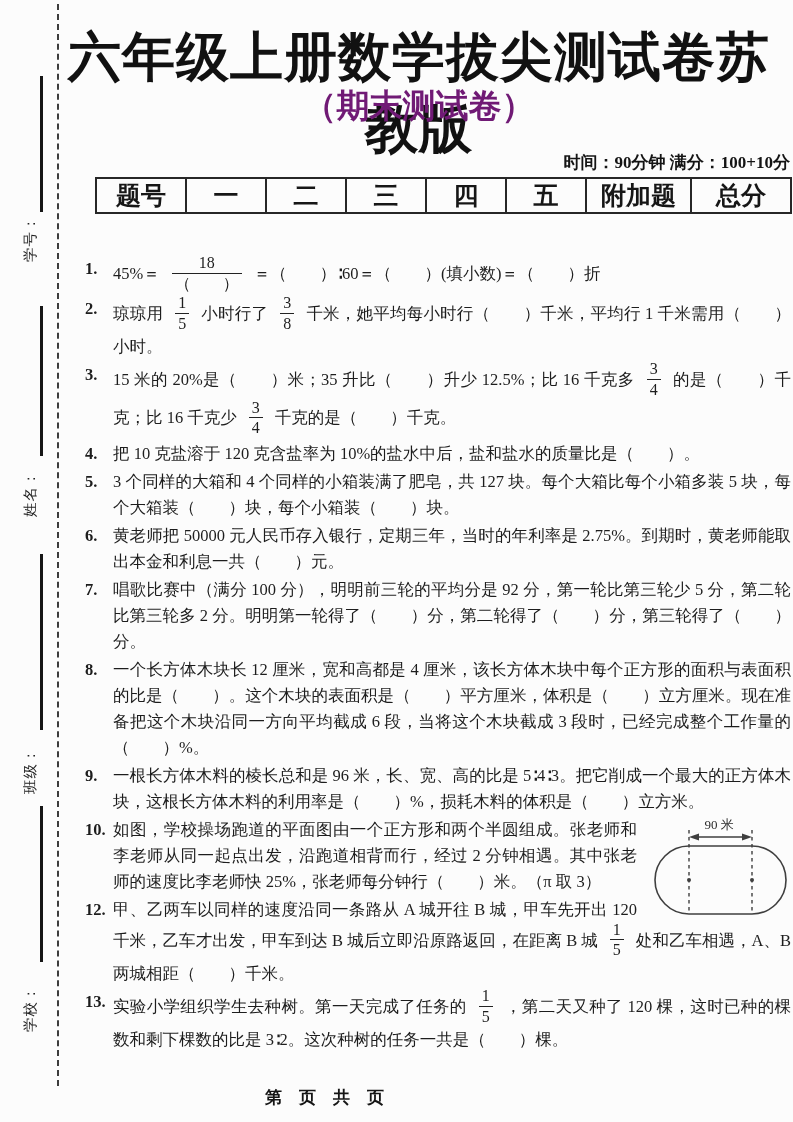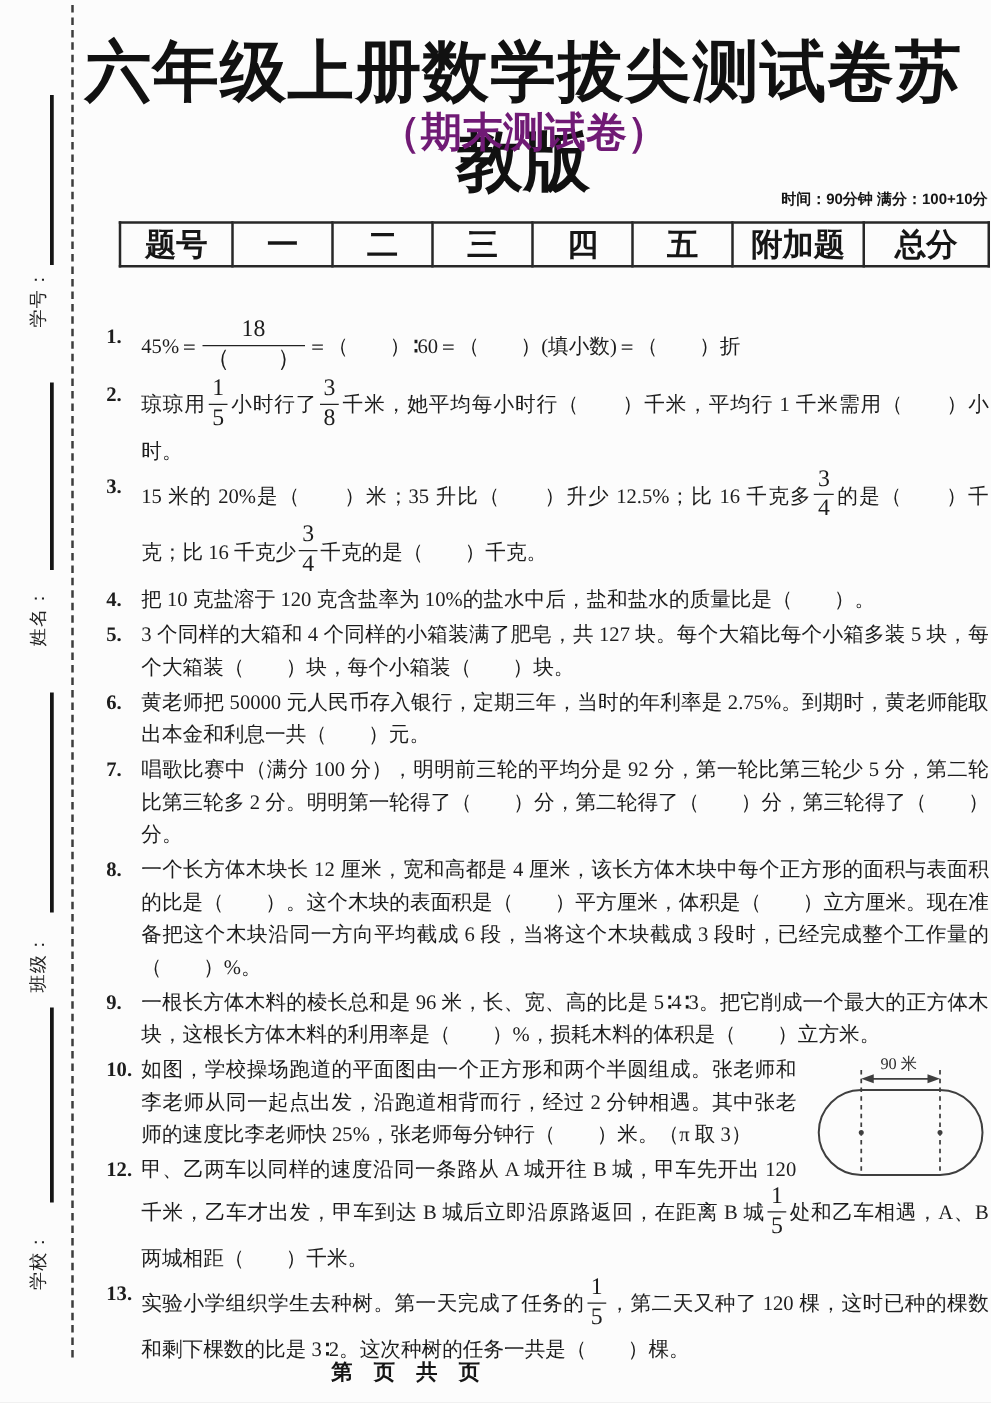--- a/index.html
+++ b/index.html
@@ -28,22 +28,22 @@
     font-family:"Liberation Sans","DejaVu Sans",sans-serif;
     font-weight:900; font-size:53px; letter-spacing:1px; color:#111;
   }
   .subtitle {
     position:absolute; top:84px; left:66px; width:706px; text-align:center;
     font-family:"Liberation Sans","DejaVu Sans",sans-serif;
     font-weight:900; font-size:33px; color:#701a75;
   }
   .meta {
     position:absolute; top:151px; left:400px; width:390px; text-align:right;
-    font-family:Liberation Sans, sans-serif;
-    font-weight:bold; font-size:12px; color:#141414;
+    font-family:Liberation Serif, serif;
+    font-weight:bold; font-size:17px; color:#141414;
   }
   
   .score-table {
     position:absolute; left:95px; top:177px; width:695px;
     border-collapse:collapse; table-layout:fixed;
   }
   .score-table td {
     border:2px solid #272727; height:33px; text-align:center;
     font-family:"Liberation Sans","DejaVu Sans",sans-serif;
     font-weight:bold; font-size:25px; color:#161616; padding:0;
@@ -54,21 +54,21 @@
     font-weight:bold; font-size:17px; color:#141414; margin:0 0 9px 0;
     font-family:"Liberation Sans","DejaVu Sans",sans-serif;
   }
   .q {
     position:relative; padding-left:28px; margin-bottom:2px;
     font-size:16.5px; line-height:26px; text-align:justify; color:#1d1d1d;
   }
   .qnum { position:absolute; left:0; top:0; font-weight:bold; }
   .frac {
     display:inline-block; vertical-align:middle; text-align:center;
-    line-height:1.1; font-size:19px; margin:0 2px; position:relative; top:-2px;
+    line-height:1.1; font-size:16px; margin:0 12px; position:relative; top:-2px;
   }
   .frac .fn { display:block; border-bottom:1.5px solid #222; padding:0 3px 1px 3px; }
   .frac .fd { display:block; padding:1px 3px 0 3px; }
   
   .qfigure { float:right; width:142px; height:102px; margin:0 0 2px 12px; }
   .qfigure svg { display:block; }
   .figtext { font-size:13px; fill:#2b2b2b; font-family:"Liberation Serif",serif; }
   
   .footer {
     position:absolute; left:0; top:1086px; width:649px; text-align:center;

